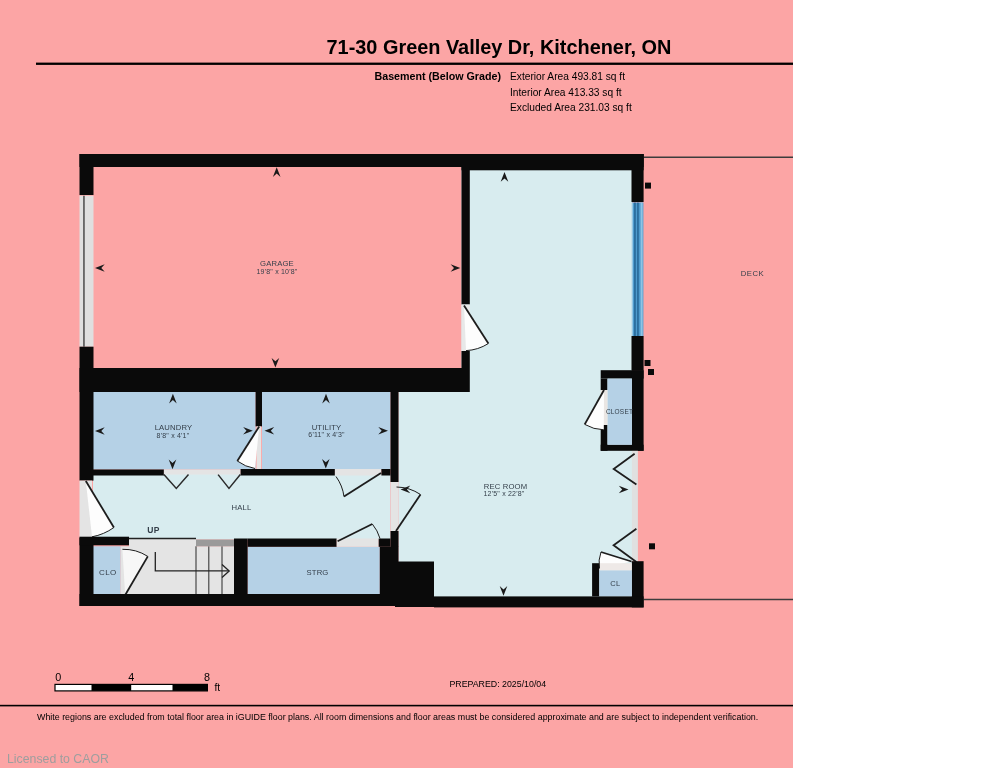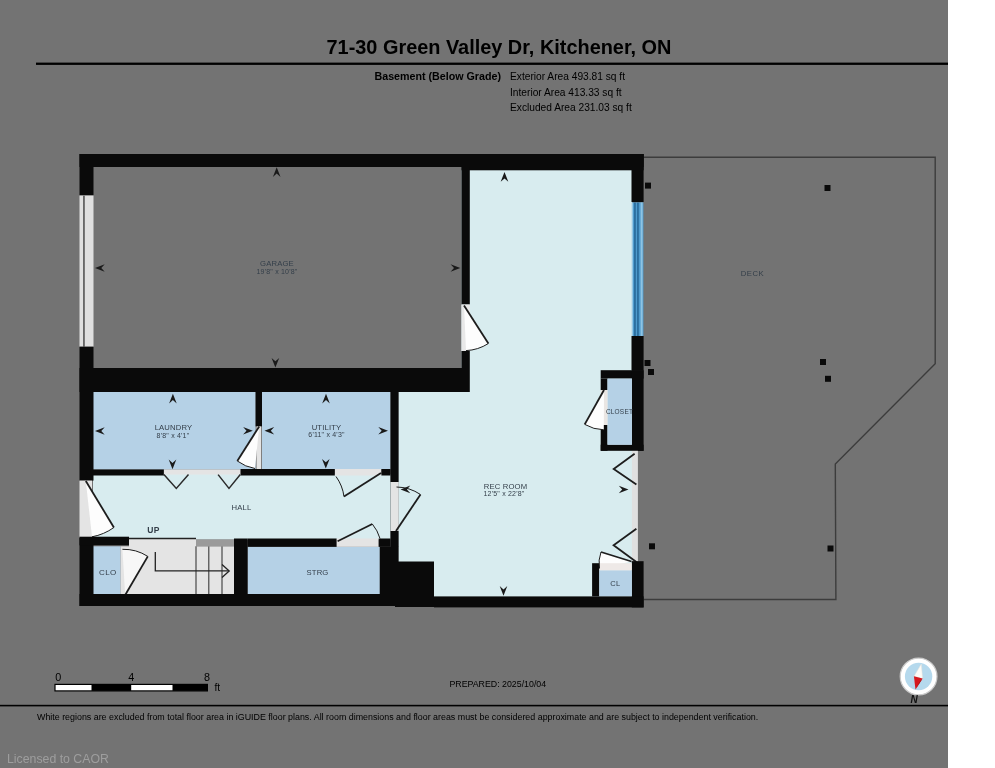--- a/index.html
+++ b/index.html
@@ -1,16 +1,16 @@
 <!DOCTYPE html>
 <html><head>
 <meta charset="utf-8">
 <style>
 html,body{margin:0;padding:0;background:#ffffff;}
-.page{position:relative;width:948px;height:768px;overflow:hidden;background:#737373;font-family:"Liberation Sans",sans-serif;}
+.page{position:relative;width:793px;height:768px;overflow:hidden;background:#fca5a5;font-family:"Liberation Sans",sans-serif;}
 svg{position:absolute;top:0;left:0;display:block;}
 </style>
 </head>
 <body>
 <div class="page">
 <svg width="995" height="768" viewBox="0 0 995 768" xmlns="http://www.w3.org/2000/svg" font-family="Liberation Sans, sans-serif">
 
 <g>
         <text x="499" y="53.8" font-size="19.9" font-weight="bold" text-anchor="middle" fill="#000">71-30 Green Valley Dr, Kitchener, ON</text>
       </g>

